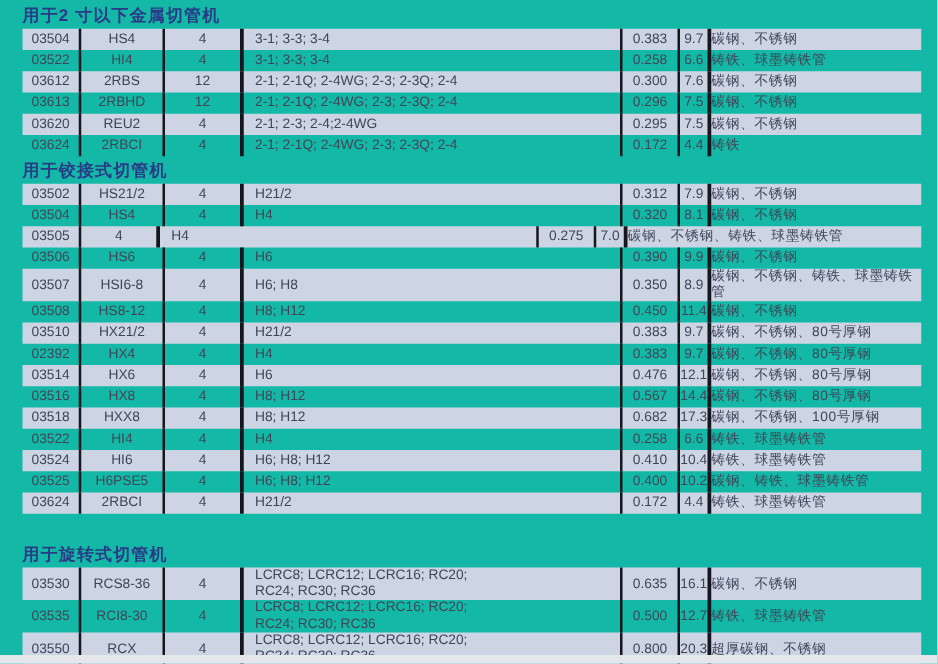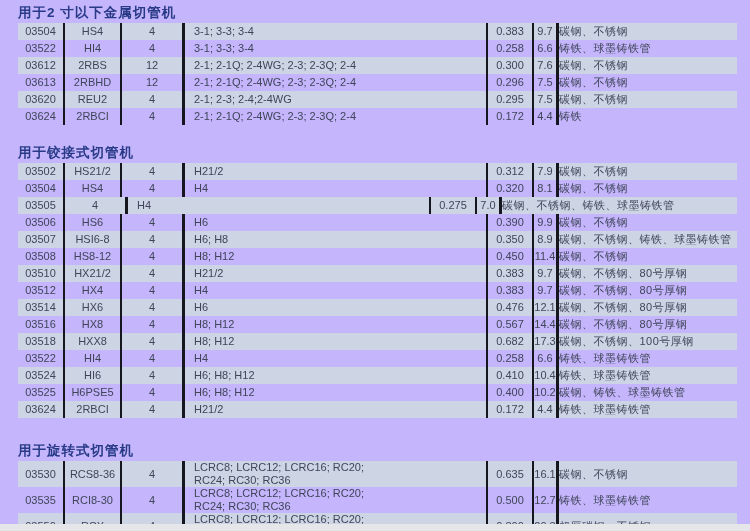--- a/index.html
+++ b/index.html
@@ -1,52 +1,52 @@
 <!DOCTYPE html>
 <html style="--title-color: #293a87; --alt-bg: #cdd5e5; --text-color: #3f4557; --line-color: #16161f; --strip-color: #e4e6ea;"><head>
 <meta charset="utf-8">
 <style>
   html,body { margin:0; padding:0; background:#ffffff; }
   .page {
     position:relative;
     width:750px; height:531px;
     box-sizing:border-box;
     padding:5px 13px 0 18px;
-    background:#c4b5fd;
+    background:#14b8a6;
     font-family:"Liberation Sans","DejaVu Sans",sans-serif;
     overflow:hidden;
   }
   .section-title {
     font-size:13.5px;
     font-weight:bold;
     color:var(--title-color,#293a87);
     line-height:16px;
     margin-bottom:2px;
     letter-spacing:1px;
   }
-  .sec2 .section-title { margin-top:20px; }
+  .sec2 .section-title { margin-top:4px; }
   .sec3 .section-title { margin-top:25px; }
   .table { width:719px; }
   .row {
     display:flex;
     align-items:stretch;
     min-height:17px;
     font-size:11px;
     color:var(--text-color,#3f4557);
   }
   .row.alt { background:var(--alt-bg,#cdd5e5); }
   .sec3 .row { min-height:26px; }
   .cell {
     box-sizing:border-box;
     display:flex;
     align-items:center;
     line-height:13px;
   }
   .col-code     { width:45px;  justify-content:center; }
-  .col-model    { width:57px;  justify-content:center; border-left:2px solid var(--line-color,#16161f); }
+  .col-model    { width:67px;  justify-content:center; border-left:2px solid var(--line-color,#16161f); }
   .col-qty      { width:62px;  justify-content:center; border-left:2px solid var(--line-color,#16161f); }
   .col-sizes    { width:304px; padding-left:9px;  border-left:3px solid var(--line-color,#16161f); white-space:pre-line; }
   .col-val1     { width:46px;  justify-content:center; border-left:2px solid var(--line-color,#16161f); }
   .col-val2     { width:24px;  justify-content:center; border-left:2px solid var(--line-color,#16161f); }
   .col-material { flex:1; border-left:3px solid var(--line-color,#16161f); letter-spacing:0.5px; }
   .footer-strip {
     position:absolute;
     left:0; bottom:0;
     width:750px; height:7px;
     background:var(--strip-color,#e4e6ea);
@@ -176,21 +176,21 @@
         <div class="row alt">
           <div class="cell col-code">03510</div>
           <div class="cell col-model">HX21/2</div>
           <div class="cell col-qty">4</div>
           <div class="cell col-sizes">H21/2</div>
           <div class="cell col-val1">0.383</div>
           <div class="cell col-val2">9.7</div>
           <div class="cell col-material">碳钢、不锈钢、80号厚钢</div>
         </div>
         <div class="row plain">
-          <div class="cell col-code">03512</div>
+          <div class="cell col-code">02392</div>
           <div class="cell col-model">HX4</div>
           <div class="cell col-qty">4</div>
           <div class="cell col-sizes">H4</div>
           <div class="cell col-val1">0.383</div>
           <div class="cell col-val2">9.7</div>
           <div class="cell col-material">碳钢、不锈钢、80号厚钢</div>
         </div>
         <div class="row alt">
           <div class="cell col-code">03514</div>
           <div class="cell col-model">HX6</div>

